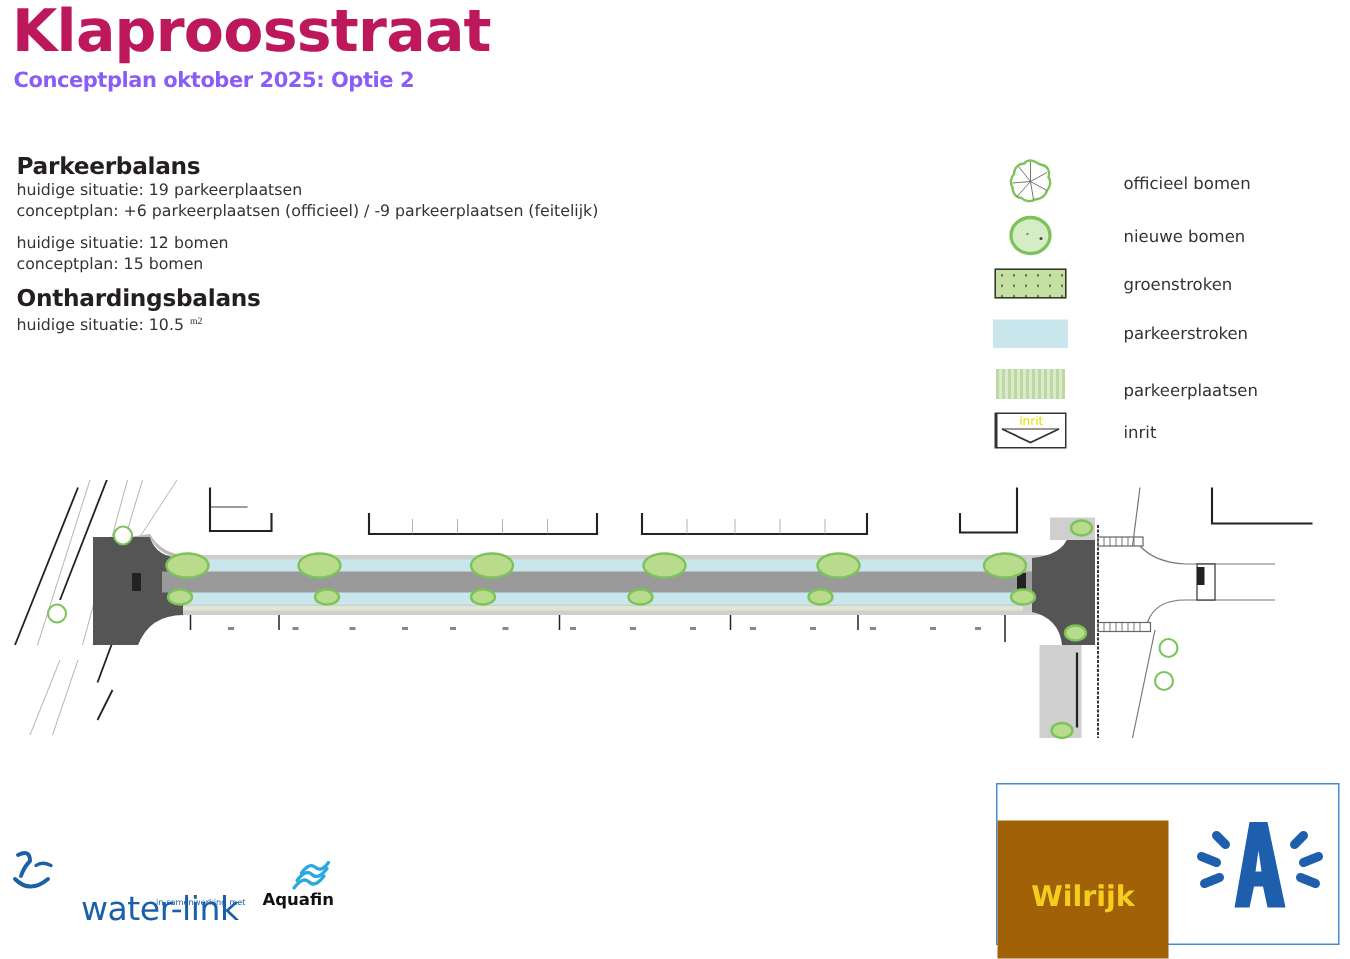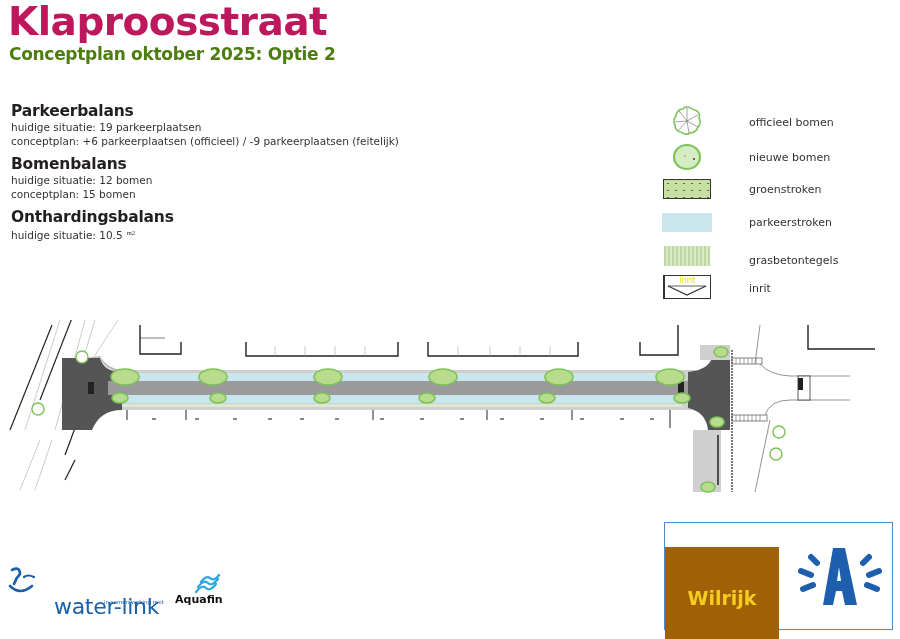--- a/index.html
+++ b/index.html
@@ -1,20 +1,20 @@
 <!DOCTYPE html>
 <html><head>
 <meta charset="utf-8">
 <style>
   * { box-sizing: border-box; margin: 0; padding: 0; }
   html, body { width: 900px; height: 639px; background: #ffffff; overflow: hidden; }
   body { position: relative; font-family: "DejaVu Sans", sans-serif; color: #231f20; }
 
   .title { position: absolute; left: 8px; top: 0px; font-size: 39px; font-weight: bold; letter-spacing: -0.5px; line-height: 44px; color: #be185d; }
-  .subtitle { position: absolute; left: 9px; top: 43px; font-size: 17px; font-weight: bold; line-height: 22px; color: #4d7c0f; letter-spacing: -0.3px; }
+  .subtitle { position: absolute; left: 9px; top: 43px; font-size: 14px; font-weight: bold; line-height: 22px; color: #8b5cf6; letter-spacing: -0.3px; }
 
   .balances { position: absolute; left: 11px; top: 102px; width: 400px; }
   .balance { margin-bottom: 7px; }
   .balance h2 { font-size: 15.5px; font-weight: bold; line-height: 18px; color: #231f20; letter-spacing: -0.2px; }
   .balance p { font-size: 10.5px; line-height: 14px; color: #333; }
   .balance sup { font-size: 6.5px; vertical-align: 4px; margin-left: 4px; font-family: Liberation Serif, serif; }
 
   .legend { position: absolute; left: 660px; top: 104px; width: 240px; }
   .legend-row { position: absolute; left: 0; width: 240px; height: 30px; }
   .legend-sym { position: absolute; left: 0; width: 54px; height: 30px; display: flex; align-items: center; justify-content: center; }
@@ -45,21 +45,20 @@
 <div class="title">Klaproosstraat</div>
 <div class="subtitle">Conceptplan oktober 2025: Optie 2</div>
 
 <div class="balances">
   <div class="balance">
     <h2>Parkeerbalans</h2>
     <p>huidige situatie: 19 parkeerplaatsen</p>
     <p>conceptplan: +6 parkeerplaatsen (officieel) / -9 parkeerplaatsen (feitelijk)</p>
   </div>
   <div class="balance">
-    <h2>Bomenbalans</h2>
     <p>huidige situatie: 12 bomen</p>
     <p>conceptplan: 15 bomen</p>
   </div>
   <div class="balance">
     <h2>Onthardingsbalans</h2>
     <p><span>huidige situatie: 10.5</span><sup>m2</sup></p>
   </div>
 </div>
 
 <div class="legend">
@@ -99,21 +98,21 @@
   <div class="legend-row" style="top:103px;">
     <div class="legend-sym">
         <div class="sym-parkeer"></div>
       </div>
     <span class="legend-label" style="top:9px;">parkeerstroken</span>
   </div>
   <div class="legend-row" style="top:137px;">
     <div class="legend-sym">
         <div class="sym-gras"></div>
       </div>
-    <span class="legend-label" style="top:13px;">grasbetontegels</span>
+    <span class="legend-label" style="top:13px;">parkeerplaatsen</span>
   </div>
   <div class="legend-row" style="top:168px;">
     <div class="legend-sym">
       <div class="sym-inrit">
         <span>inrit</span>
         <svg width="44" height="22" viewBox="0 0 44 22" style="position:absolute;left:0;top:0;">
           <polyline points="3,10 22,19 41,10" fill="none" stroke="#333" stroke-width="1.2"></polyline>
           <line x1="3" y1="10" x2="41" y2="10" stroke="#333" stroke-width="0.8"></line>
         </svg>
       </div>

